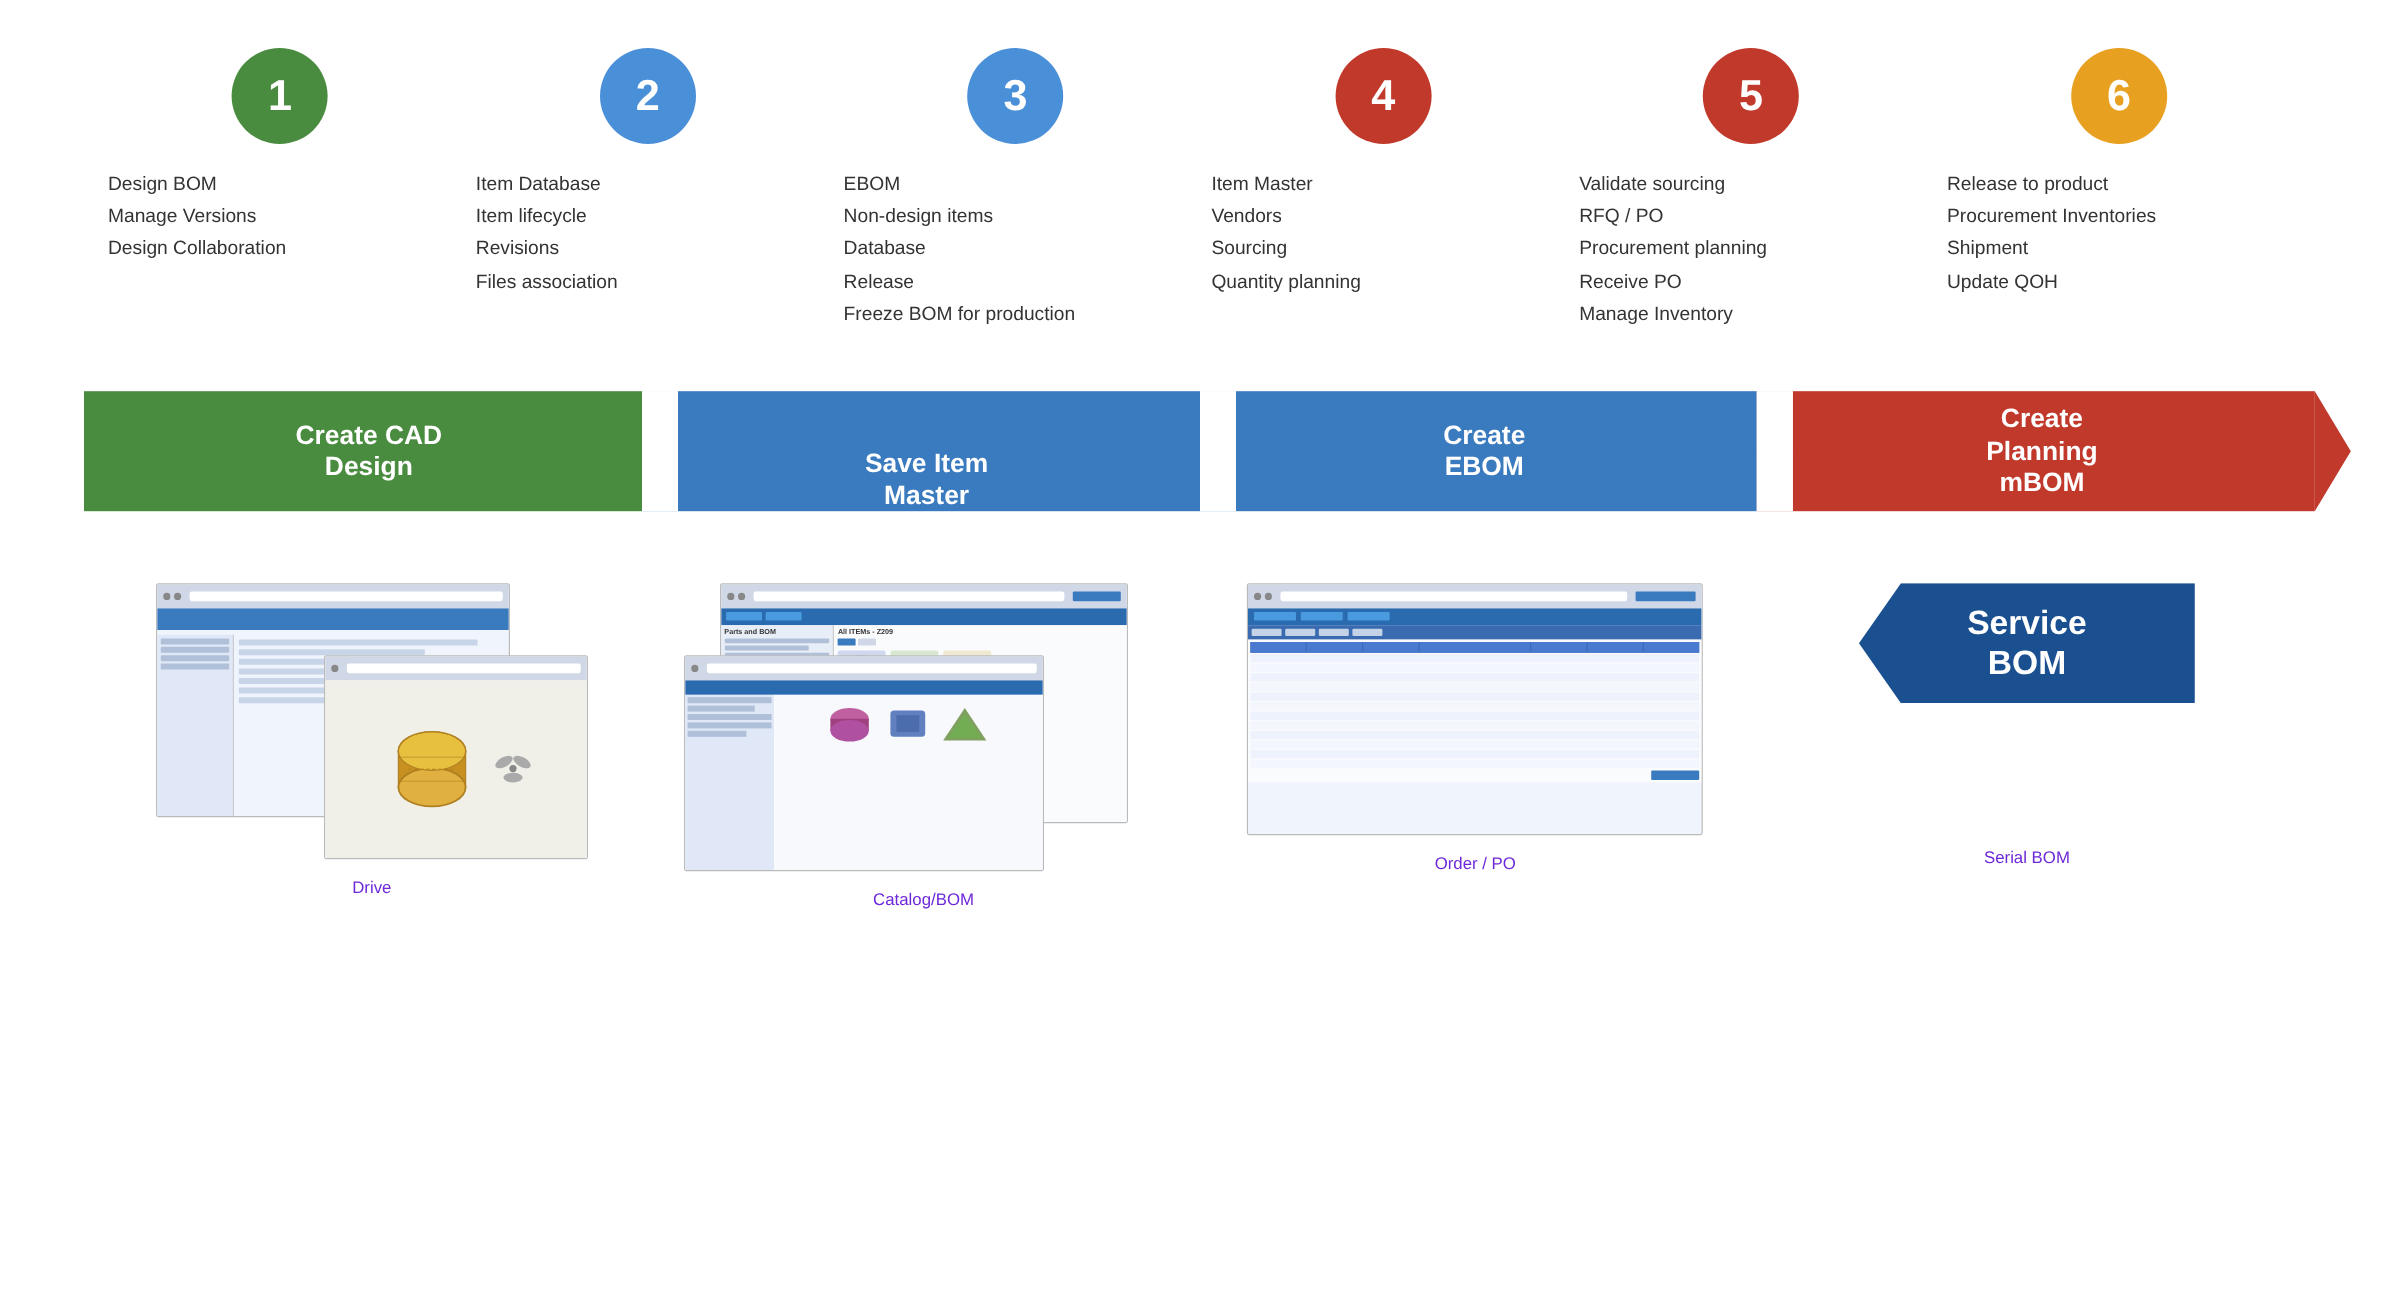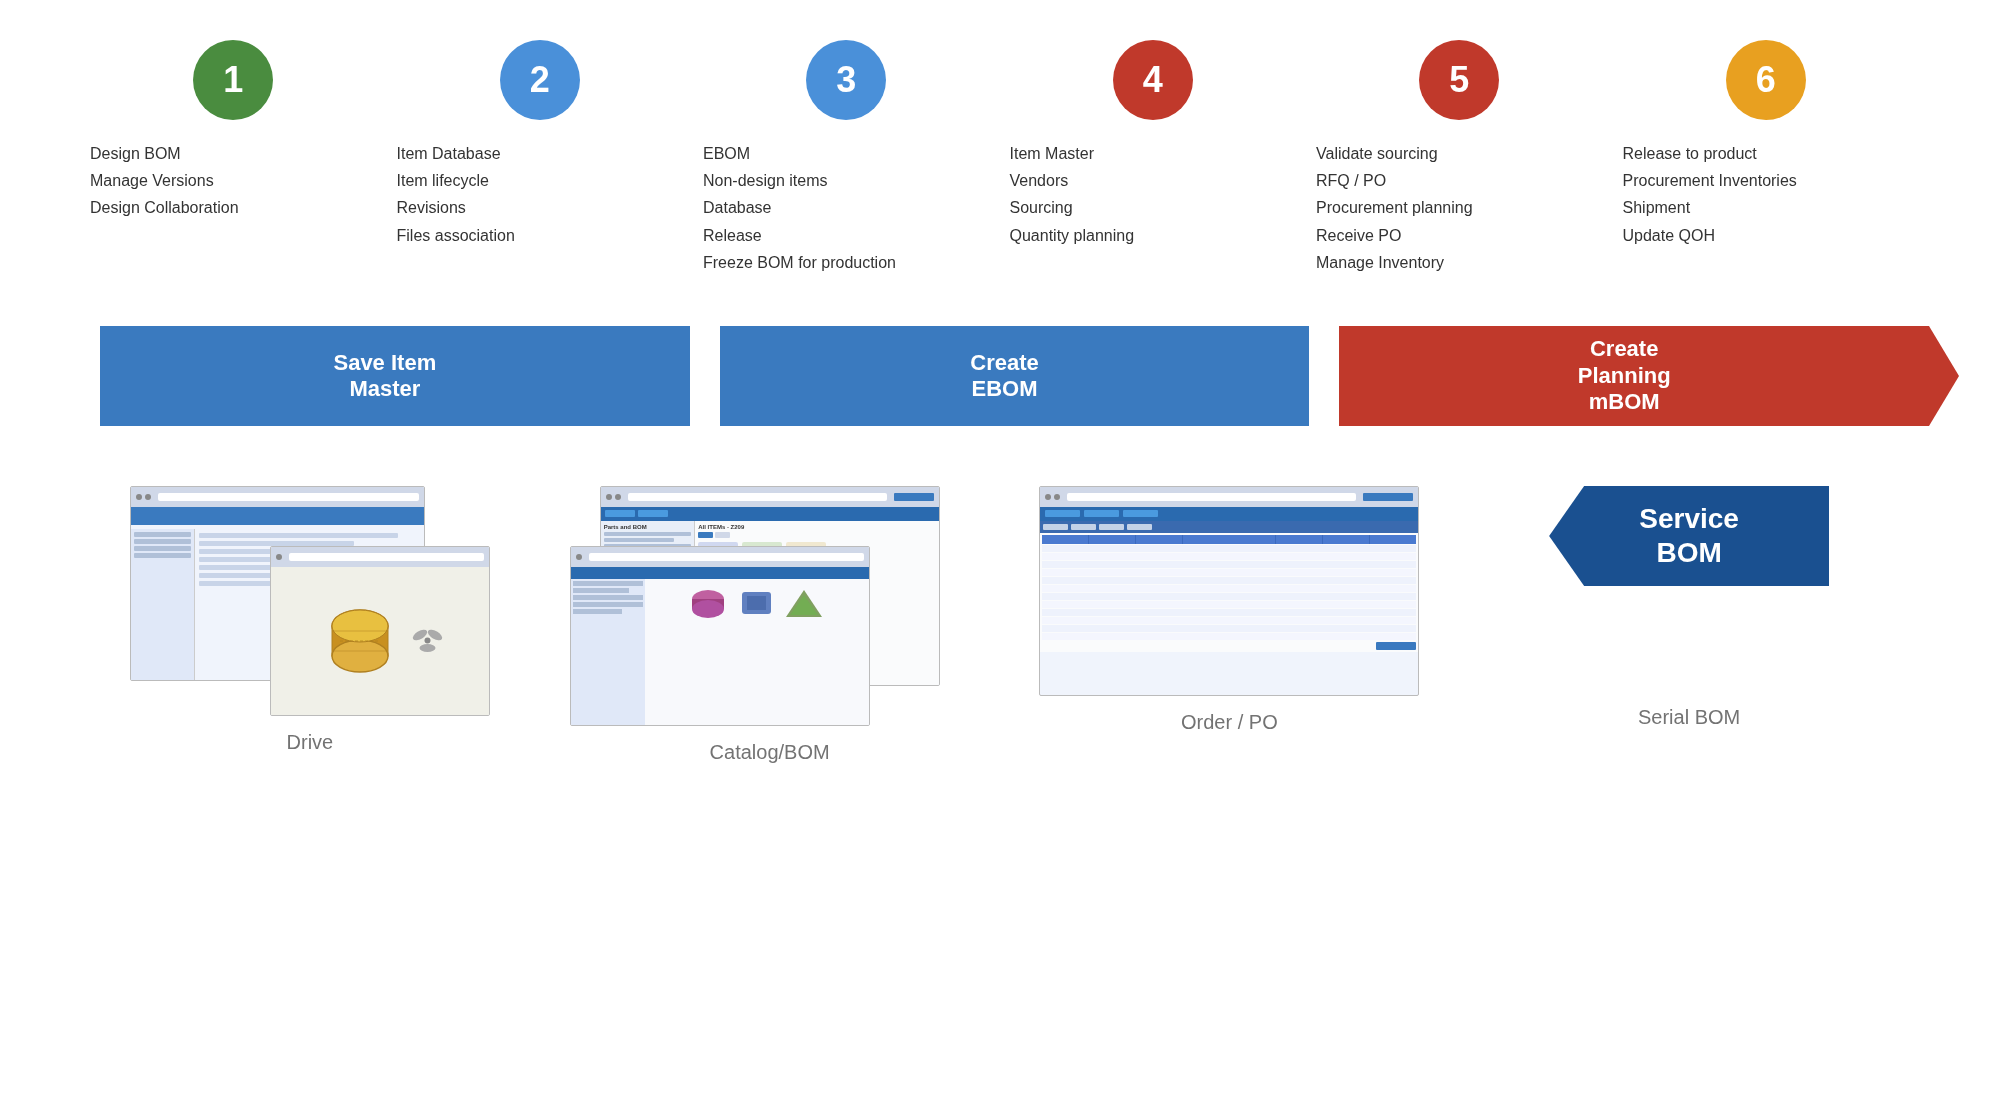--- a/index.html
+++ b/index.html
@@ -111,21 +111,21 @@
 
     .arrow-content {
       position: relative;
       z-index: 3;
       padding: 0 10px 0 20px;
     }
 
     .arrow-green { background: #4a8c3f; }
     .arrow-green::after { border-left: 30px solid #4a8c3f; }
 
-    .arrow-blue { background: #3a7abf; }
+    .arrow-blue { background: #3a7abf; align-items: flex-end; }
     .arrow-blue::after { border-left: 30px solid #3a7abf; }
 
     .arrow-blue2 { background: #3a7abf; }
     .arrow-blue2::after { border-left: 30px solid #3a7abf; }
 
     .arrow-red { background: #c0392b; }
     .arrow-red::after { border-left: 30px solid #c0392b; }
 
     .arrow-red2 { background: #c0392b; }
     .arrow-red2::after { border-left: 30px solid #c0392b; }
@@ -156,22 +156,22 @@
     }
 
     .bottom-col {
       display: flex;
       flex-direction: column;
       align-items: center;
       flex: 1;
     }
 
     .bottom-label {
-      font-size: 20px;
-      color: #737373;
+      font-size: 14px;
+      color: #6d28d9;
       text-align: center;
     }
 
     
     .mock-browser-bar {
       height: 20px;
       background: #d0d8e8;
       width: 100%;
       display: flex;
       align-items: center;
@@ -263,20 +263,25 @@
         <p>Procurement Inventories</p>
         <p>Shipment</p>
         <p>Update QOH</p>
       </div>
     </div>
 
   </div>
 
   <div class="arrow-section">
 
+    <div class="arrow-shape arrow-green">
+      <div class="arrow-content">
+        <strong>Create CAD<br>Design</strong>
+      </div>
+    </div>
 
     <div class="arrow-shape arrow-blue arrow-notch">
       <div class="arrow-content">
         <strong>Save Item<br>Master</strong>
       </div>
     </div>
 
     <div class="arrow-shape arrow-blue2 arrow-notch">
       <div class="arrow-content">
         <strong>Create<br>EBOM</strong>

